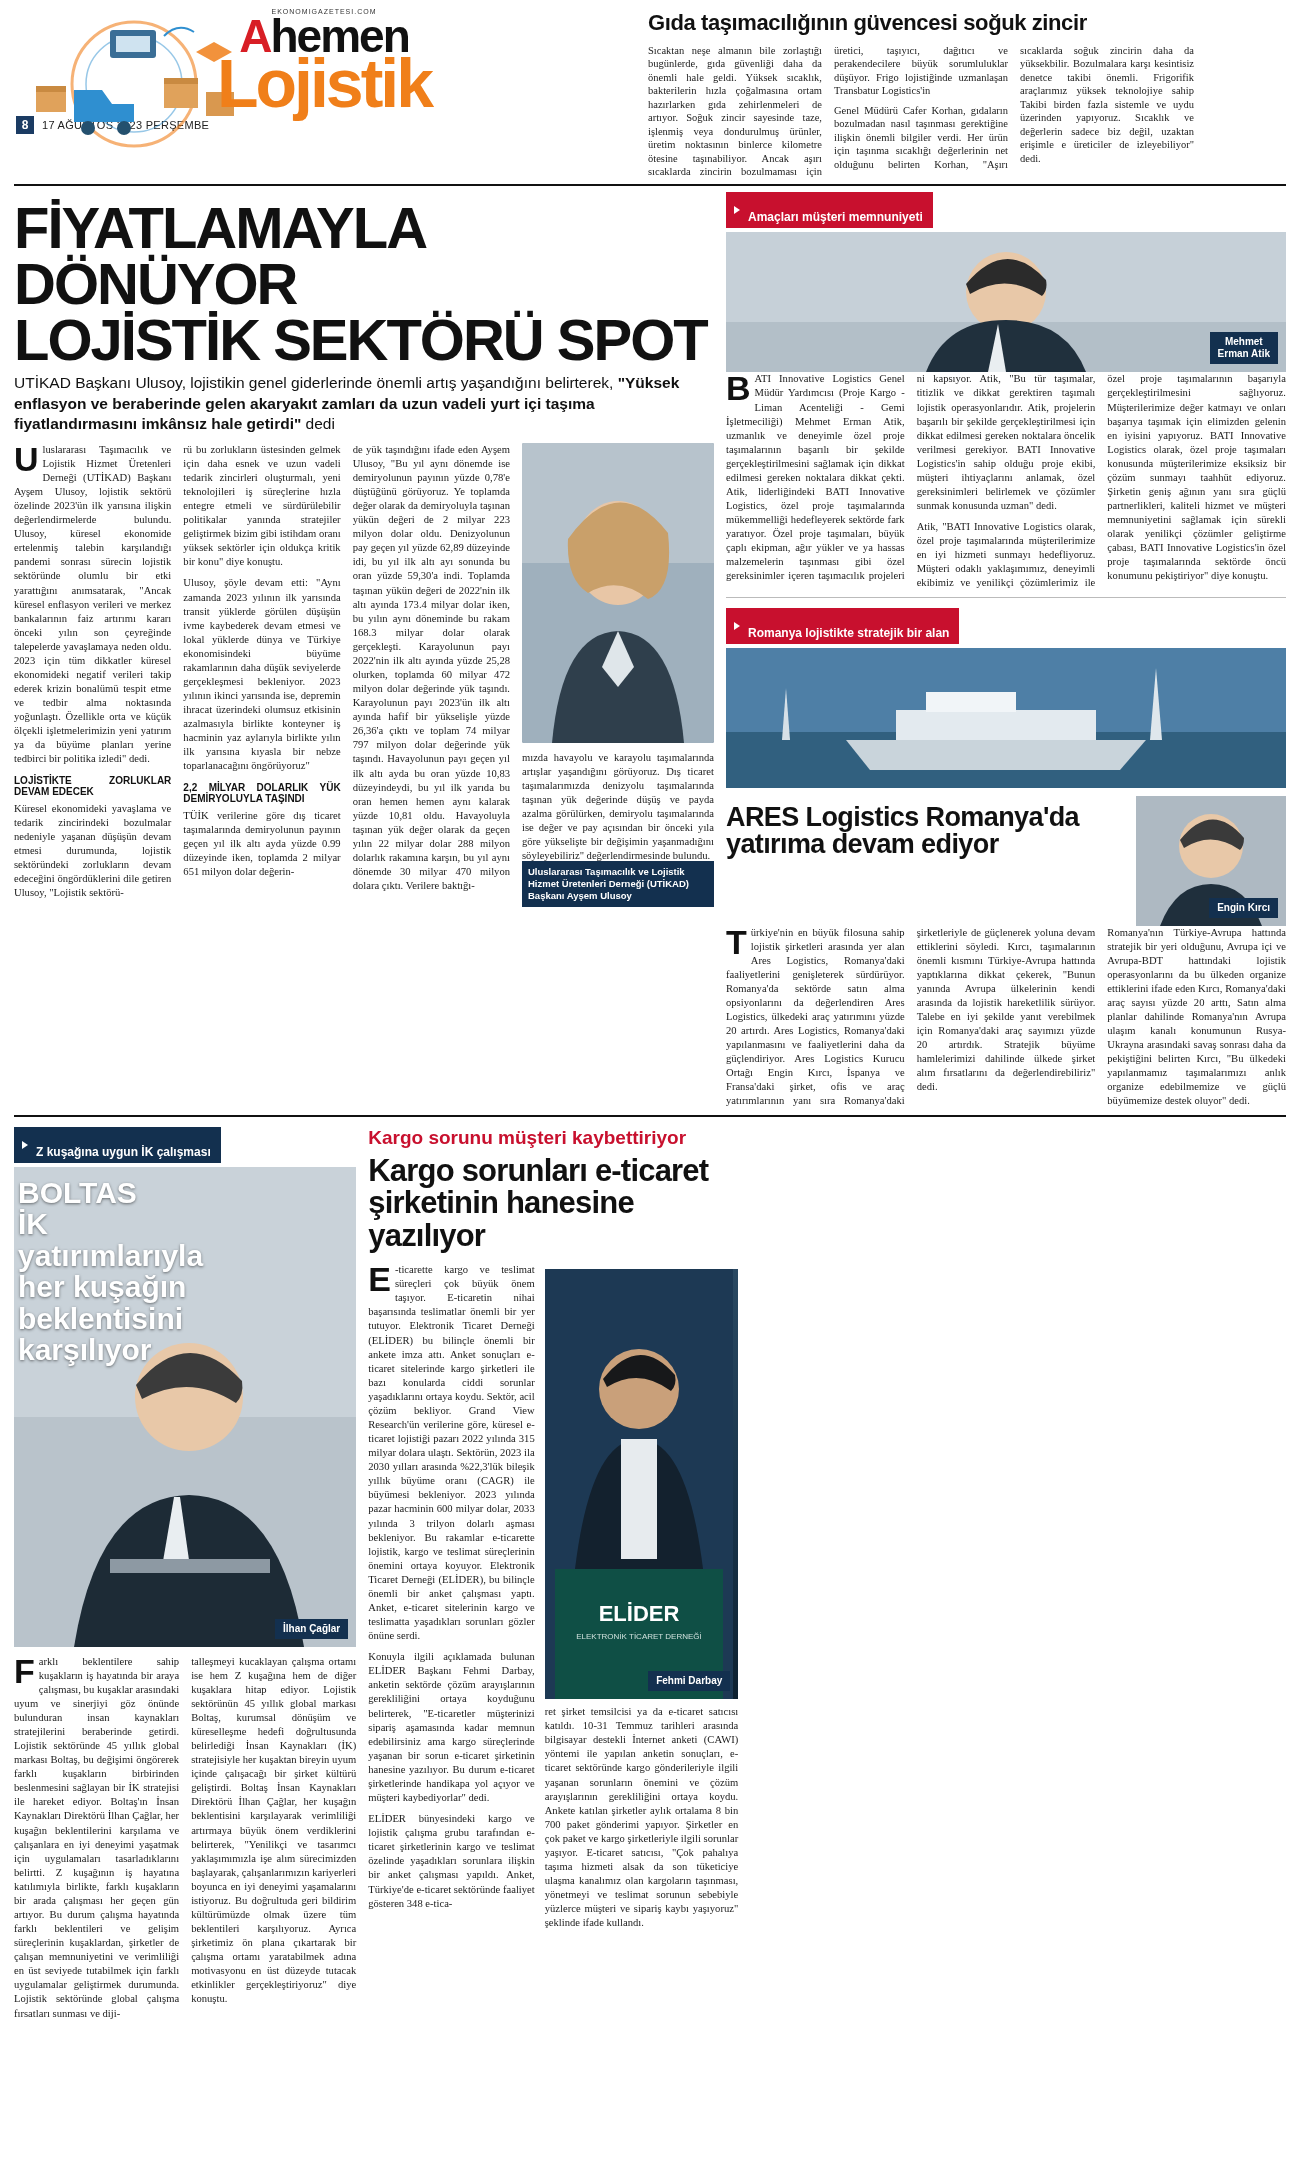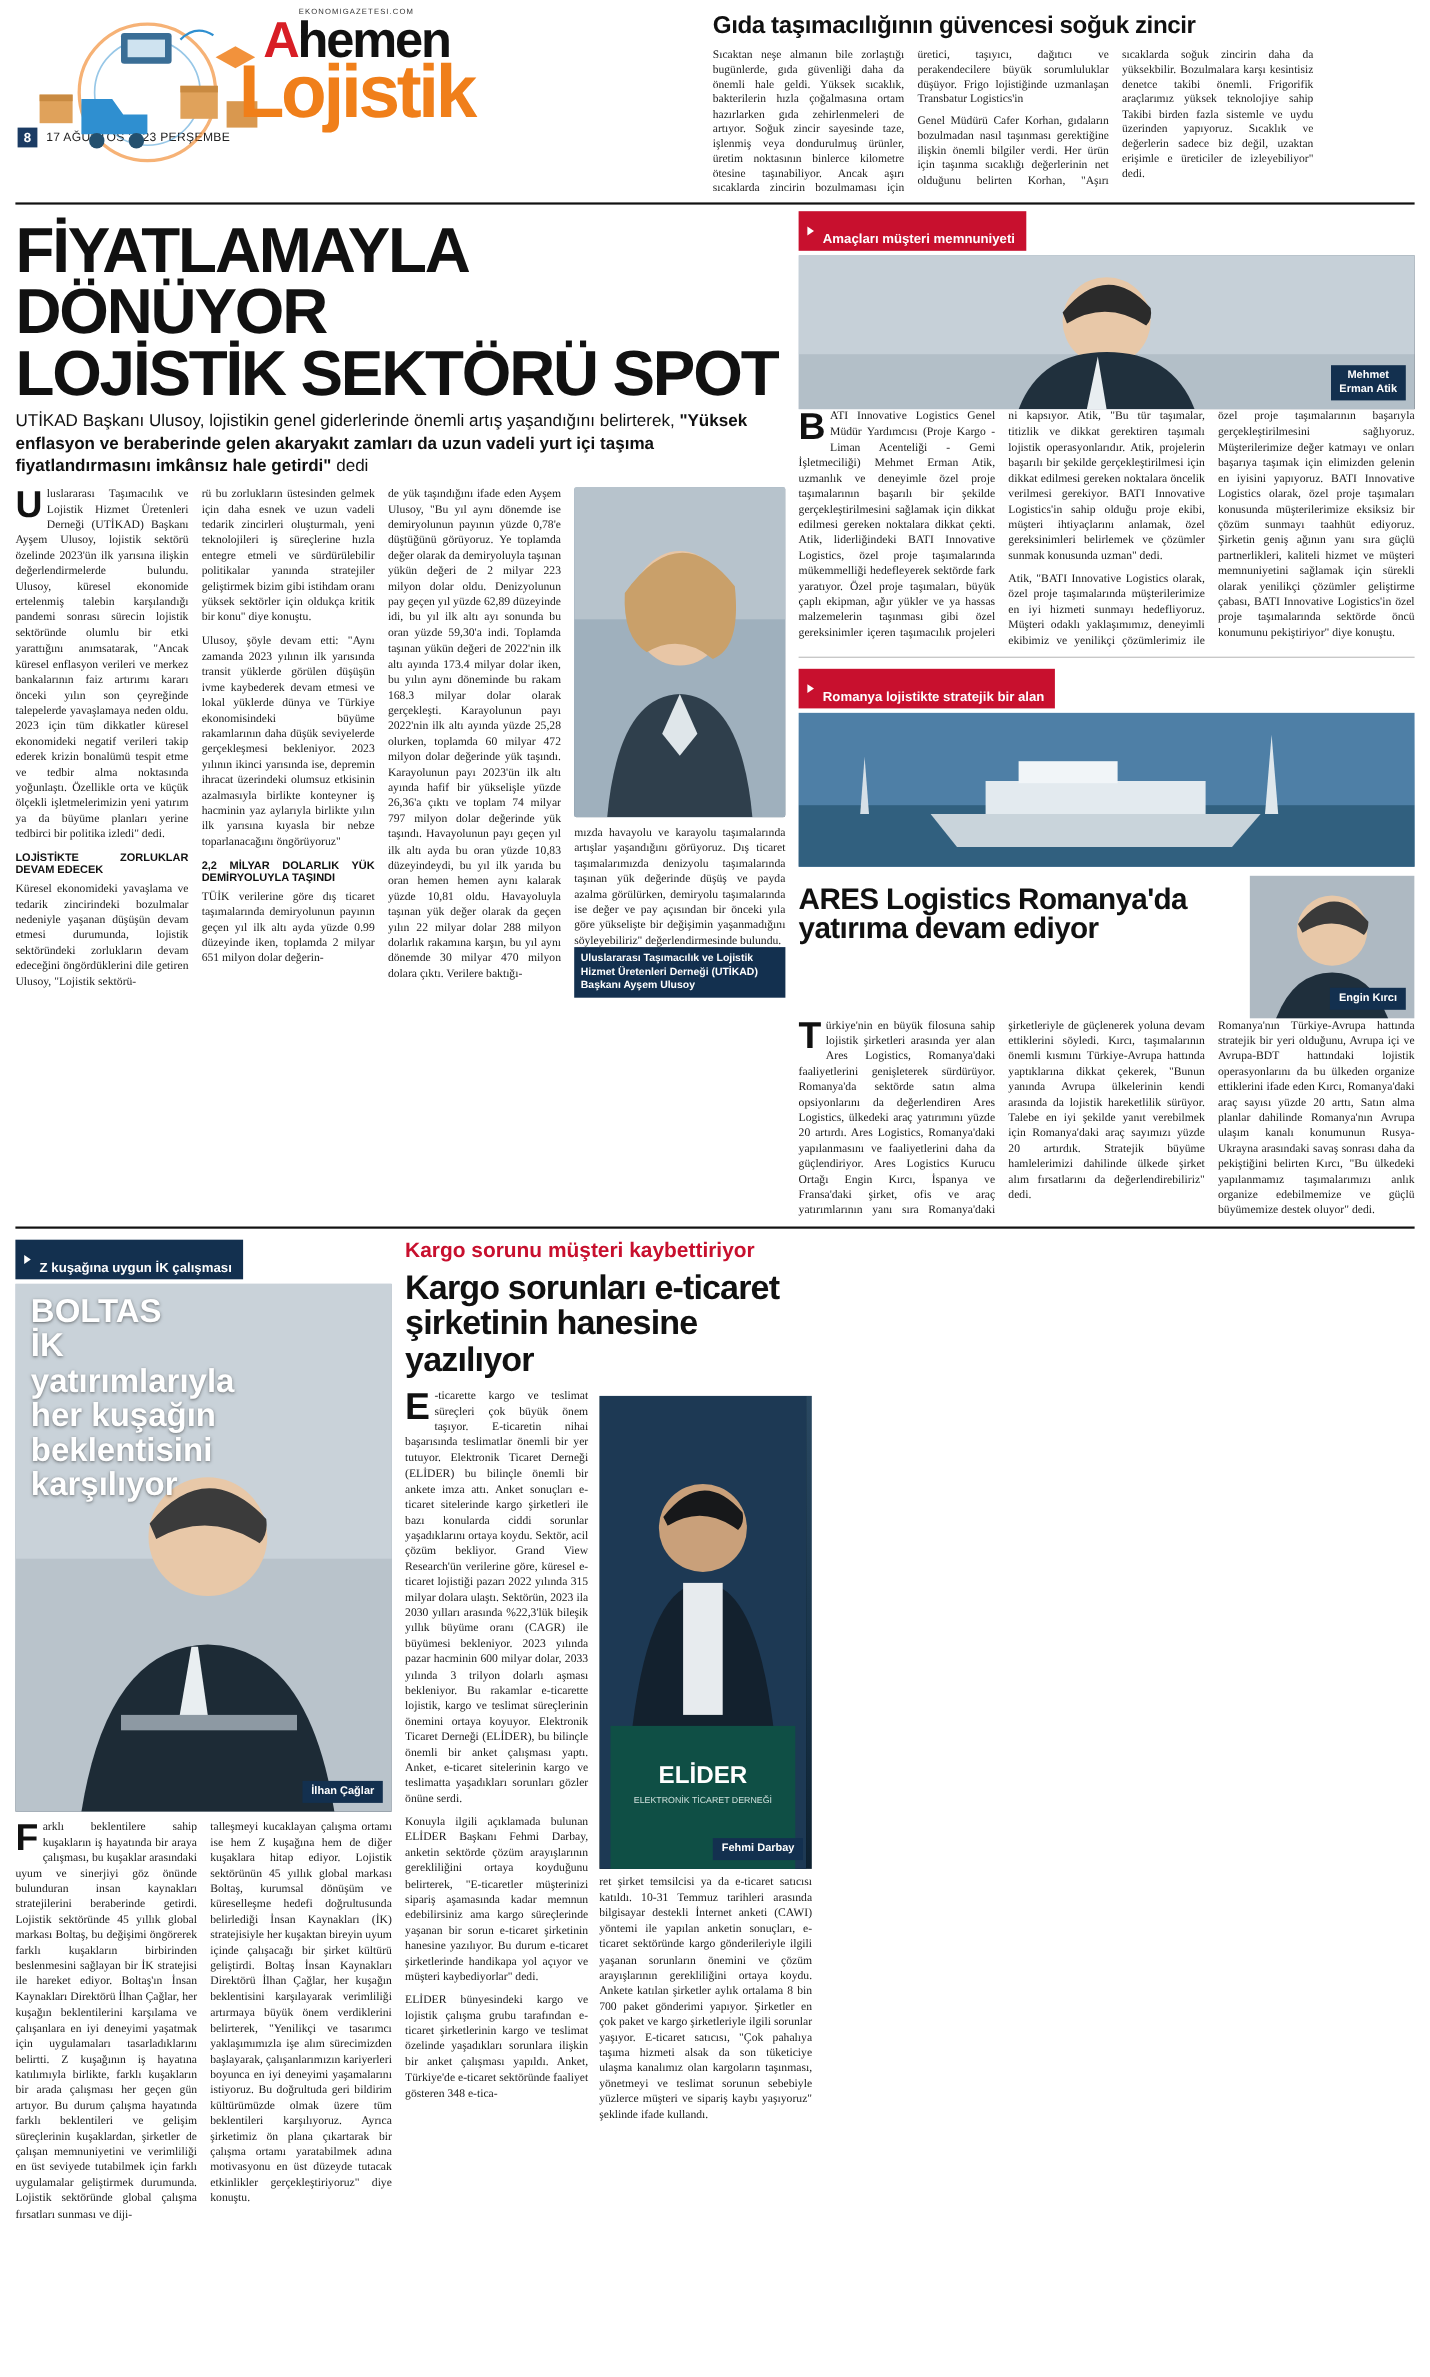--- a/index.html
+++ b/index.html
@@ -123,21 +123,21 @@
   .bottom { display:flex; padding: 10px 14px 0 14px; gap:12px; }
   .b1 { width:345px; }
   .b2 { width:370px; }
   .b3 { width:540px; }
 
   .promo {
     width:100%; height:480px; margin-top:4px; position:relative; overflow:hidden;
     background:linear-gradient(160deg,#cdd5dc 0%,#9ba9b5 50%,#55636f 100%);
   }
   .promo-text {
-    position:absolute; left:14px; top:10px; color:#fff;
+    position:absolute; left:4px; top:10px; color:#fff;
     font-family:"Liberation Sans",sans-serif; font-weight:bold; font-size:30px;
     line-height:1.05; text-shadow:0 1px 3px rgba(0,0,0,.5);
   }
   .red-title {
     font-family:"Liberation Sans",sans-serif; font-weight:bold; font-size:19px;
     color:#c8102e; margin:0 0 6px 0;
   }
   .big-sub {
     font-family:"Liberation Sans",sans-serif; font-weight:bold; font-size:31px;
     line-height:1.06; color:#111; margin:6px 0 10px 0; letter-spacing:-0.8px;

